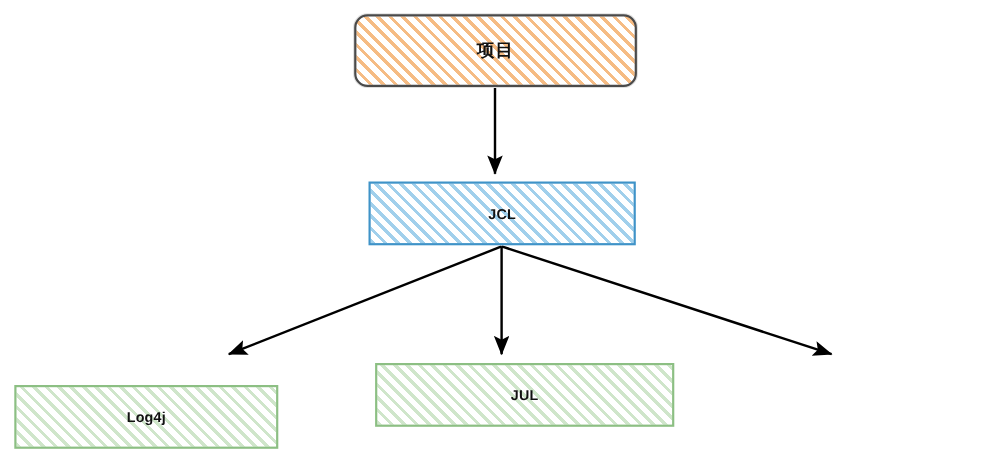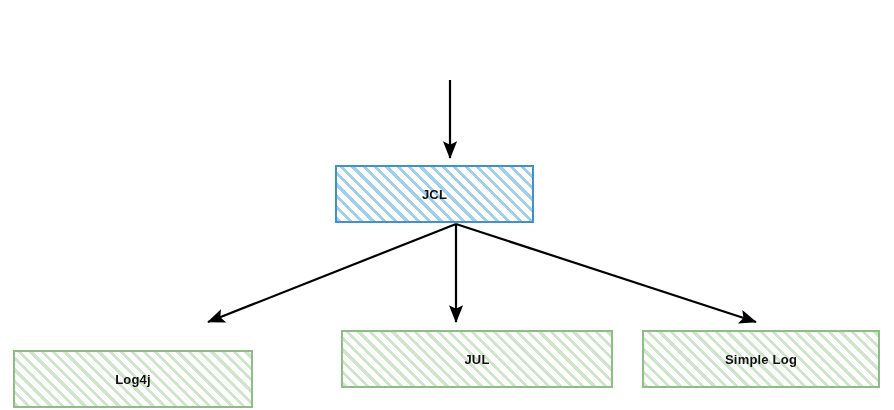--- a/index.html
+++ b/index.html
@@ -64,21 +64,21 @@
       rgba(255,255,255,0) 3px,
       rgba(255,255,255,0) 8px
     );
     box-shadow: 0 0 0 1px rgba(80,80,80,0.18);
   }
 
   
   #node-jcl {
     left: 335px;
     top: 165px;
-    width: 199px;
+    width: 243px;
     height: 58px;
     border: 2px solid #3f93c8;
     background-color: #ffffff;
     background-image: repeating-linear-gradient(
       45deg,
       rgba(137,196,231,0.80) 0px,
       rgba(137,196,231,0.80) 3px,
       rgba(255,255,255,0) 3px,
       rgba(255,255,255,0) 8px
     );
@@ -116,30 +116,30 @@
 
     <line x1="450" y1="80" x2="450" y2="158" stroke="#000000" stroke-width="2.2" marker-end="url(#arrowhead)"></line>
 
     <line x1="456" y1="224" x2="208" y2="322" stroke="#000000" stroke-width="2.2" marker-end="url(#arrowhead)"></line>
 
     <line x1="456" y1="224" x2="456" y2="322" stroke="#000000" stroke-width="2.2" marker-end="url(#arrowhead)"></line>
 
     <line x1="456" y1="224" x2="756" y2="322" stroke="#000000" stroke-width="2.2" marker-end="url(#arrowhead)"></line>
   </svg>
 
+  <div class="node" id="node-project">
+    <span class="node-label cjk">项目</span>
+  </div>
 
   <div class="node" id="node-jcl">
     <span class="node-label">JCL</span>
   </div>
 
   <div class="node node-leaf" id="node-log4j">
     <span class="node-label">Log4j</span>
   </div>
 
   <div class="node node-leaf" id="node-jul">
     <span class="node-label">JUL</span>
   </div>
 
-  <div class="node node-leaf" id="node-simplelog">
-    <span class="node-label">Simple Log</span>
-  </div>
 
 </div>
 
 </body></html>

